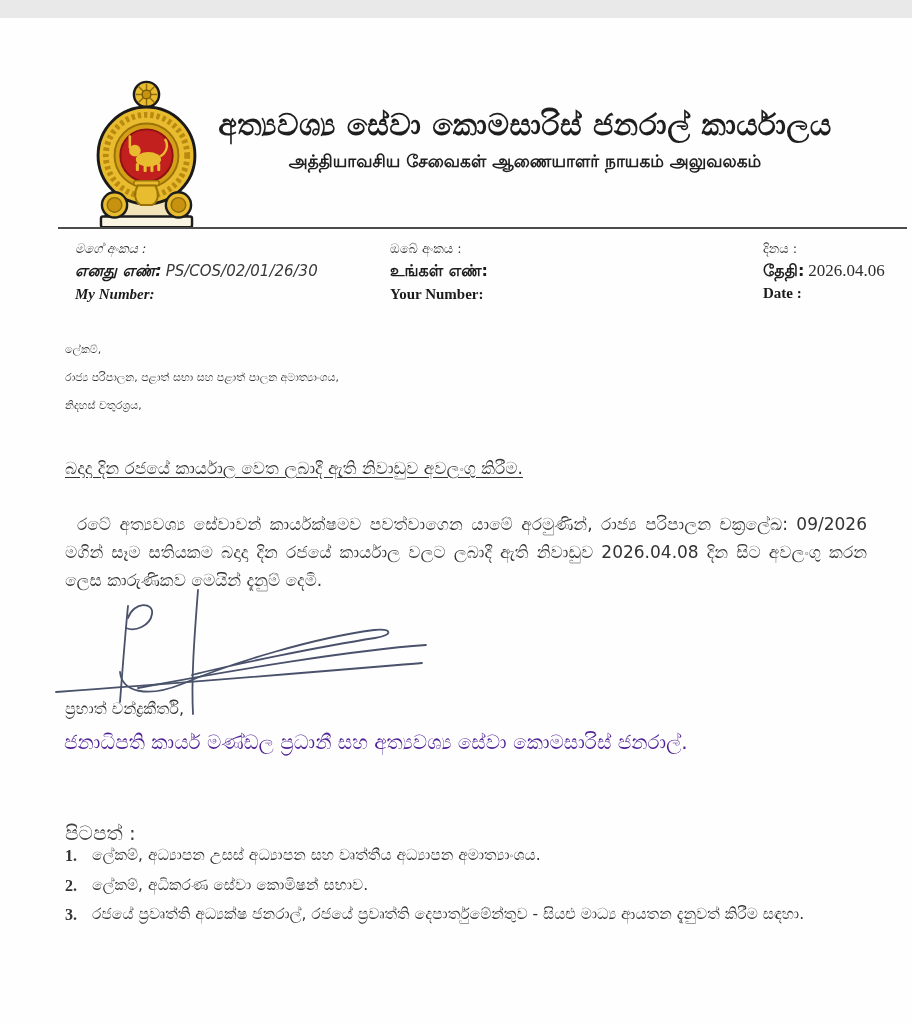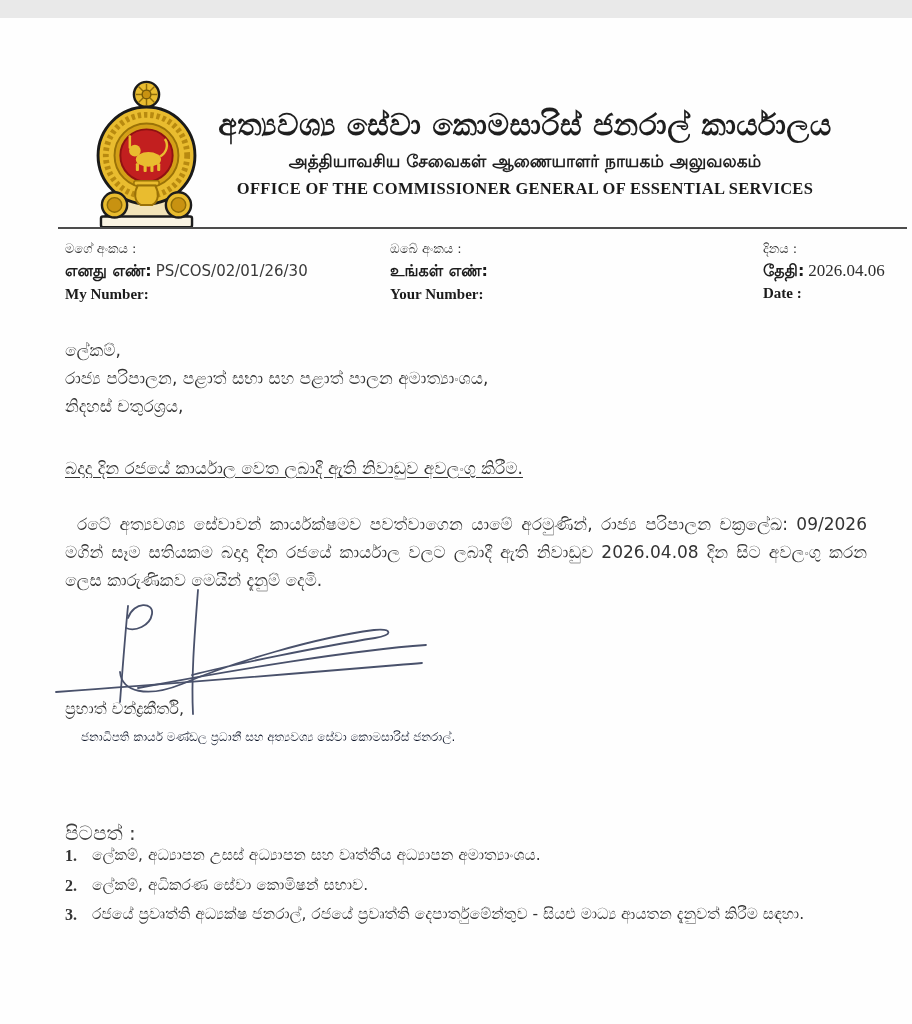--- a/index.html
+++ b/index.html
@@ -14,35 +14,35 @@
   }
   
   .emblem{position:absolute;left:78px;top:60px;width:137px;height:155px;}
   .header-text{position:absolute;left:205px;top:86px;width:640px;text-align:center;}
   .h-si{font-size:30px;font-weight:600;color:#1f1f1f;letter-spacing:.5px;line-height:42px;}
   .h-ta{font-size:17px;font-weight:bold;color:#1f1f1f;line-height:31px;}
   .h-en{font-family:"Liberation Serif",serif;font-size:16.5px;font-weight:bold;color:#1b1b1b;letter-spacing:.3px;line-height:24px;}
   .divider{position:absolute;left:58px;top:209px;width:849px;height:2px;background:#4d4d4d;}
   
   .ref-col{position:absolute;top:221px;}
-  .ref-col.c1{left:65px;}
+  .ref-col.c1{left:75px;font-style:italic;}
   .ref-col.c2{left:390px;}
   .ref-col.c3{left:763px;}
   .ref-si{font-size:13px;color:#303030;line-height:20px;}
   .ref-ta{font-size:16px;font-weight:bold;color:#1d1d1d;line-height:23px;}
   .ref-en{font-family:"Liberation Serif",serif;font-size:15px;font-weight:bold;color:#1b1b1b;line-height:22px;}
   .ref-val{font-weight:normal;font-size:15px;color:#3a3a3a;padding-left:4px;}
   .ref-val.serif{font-family:"Liberation Serif",serif;font-size:17px;color:#2e2e2e;}
   
-  .recipient{position:absolute;left:65px;top:318px;font-size:17px;color:#333;line-height:28px;}
+  .recipient{position:absolute;left:65px;top:318px;font-size:11px;color:#333;line-height:28px;}
   .subject{position:absolute;left:65px;top:440px;font-size:17px;color:#323232;text-decoration:underline;text-underline-offset:3px;}
   .body-par{position:absolute;left:65px;top:492px;width:802px;font-size:17px;color:#333;line-height:28px;text-align:justify;text-indent:12px;}
   .signature{position:absolute;left:52px;top:570px;width:430px;height:128px;}
   .sig-name{position:absolute;left:65px;top:681px;font-size:16px;color:#333;}
-  .sig-title{position:absolute;left:81px;top:712px;font-size:12px;color:#0f172a;}
+  .sig-title{position:absolute;left:64px;top:712px;font-size:20px;color:#4c1d95;}
   .copies-label{position:absolute;left:65px;top:803px;font-size:20px;color:#404040;}
   .copies{position:absolute;left:65px;top:823px;width:845px;font-size:15.5px;color:#333;}
   .copy-item{display:flex;line-height:29.5px;}
   .copy-num{width:27px;flex:0 0 27px;font-weight:bold;font-family:"Liberation Serif",serif;font-size:16px;}
 </style>
 </head>
 <body>
 
 <div class="page">
 
@@ -83,21 +83,20 @@
       <circle cx="103" cy="131" r="7.5" fill="#c89211" stroke="#8f6c08" stroke-width="1.5"></circle>
 
       <rect x="57" y="106" width="26" height="5" rx="2" fill="#e9bc2f" stroke="#9a7208" stroke-width="1.5"></rect>
       <path d="M61,111 C57,118 57,127 64,131 L76,131 C83,127 83,118 79,111 Z" fill="#e9bc2f" stroke="#9a7208" stroke-width="2"></path>
     </svg>
   </div>
 
   <div class="header-text">
     <div class="h-si">අත්‍යවශ්‍ය සේවා කොමසාරිස් ජනරාල් කාර්යාලය</div>
     <div class="h-ta">அத்தியாவசிய சேவைகள் ஆணையாளர் நாயகம் அலுவலகம்</div>
-    <div class="h-en">OFFICE OF THE COMMISSIONER GENERAL OF ESSENTIAL SERVICES</div>
   </div>
 
   <div class="divider"></div>
 
   <div class="ref-col c1">
     <div class="ref-si">මගේ අංකය :</div>
     <div class="ref-ta"><span>எனது எண்:</span><span class="ref-val">PS/COS/02/01/26/30</span></div>
     <div class="ref-en">My Number:</div>
   </div>
 

